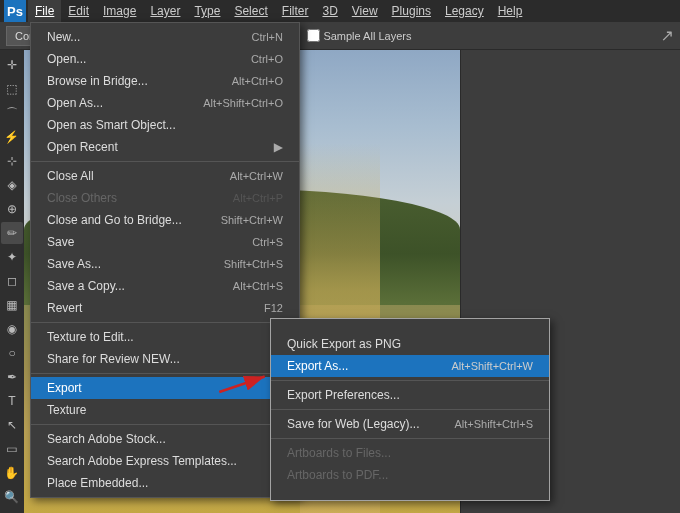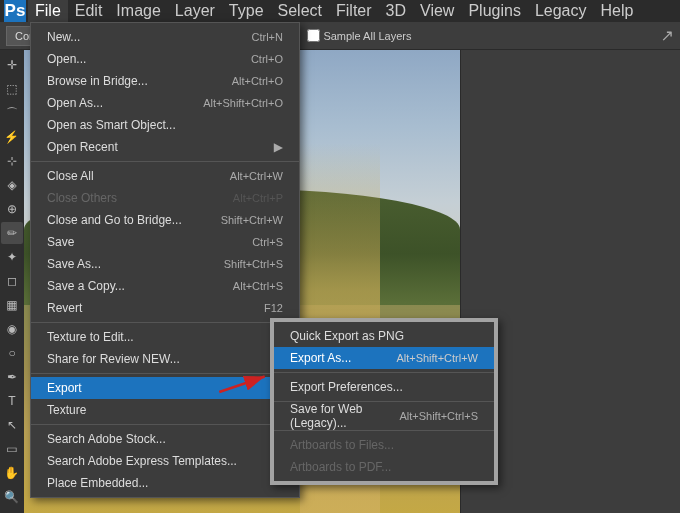--- a/index.html
+++ b/index.html
@@ -24,33 +24,34 @@
       z-index: 100;
     }
     .menu-bar-logo {
       width: 22px;
       height: 22px;
       display: flex;
       align-items: center;
       justify-content: center;
       background: #1c73be;
       color: #fff;
-      font-size: 17px;
+      font-size: 13px;
       font-weight: bold;
       margin-right: 2px;
       text-align: center;
     }
     .menu-bar-item {
       color: #ccc;
       padding: 2px 7px;
       cursor: pointer;
-      font-size: 16px;
+      font-size: 12px;
       height: 22px;
       display: flex;
       align-items: center;
+      text-decoration: underline;
     }
     .menu-bar-item:hover, .menu-bar-item.active {
       background: #4a4a4a;
       color: #fff;
     }
     .menu-bar-item.active {
       background: #3d3d3d;
     }
 
     
@@ -212,26 +213,26 @@
     }
     .menu-item-has-sub {
       position: relative;
     }
 
     
     .submenu {
       position: absolute;
       left: 270px;
       top: 318px;
-      width: 228px;
+      width: 280px;
       background: #3c3c3c;
-      border: 4px solid #a3a3a3;
+      border: 1px solid #a3a3a3;
       box-shadow: 3px 3px 8px rgba(0,0,0,0.5);
       z-index: 300;
-      padding: 3px 0;
+      padding: 14px 0;
     }
     .submenu .menu-item {
       color: #ddd;
     }
     .submenu .menu-item.highlighted {
       background: #1c73be;
       color: #fff;
     }
     .submenu .menu-item.disabled {
       color: #666;

